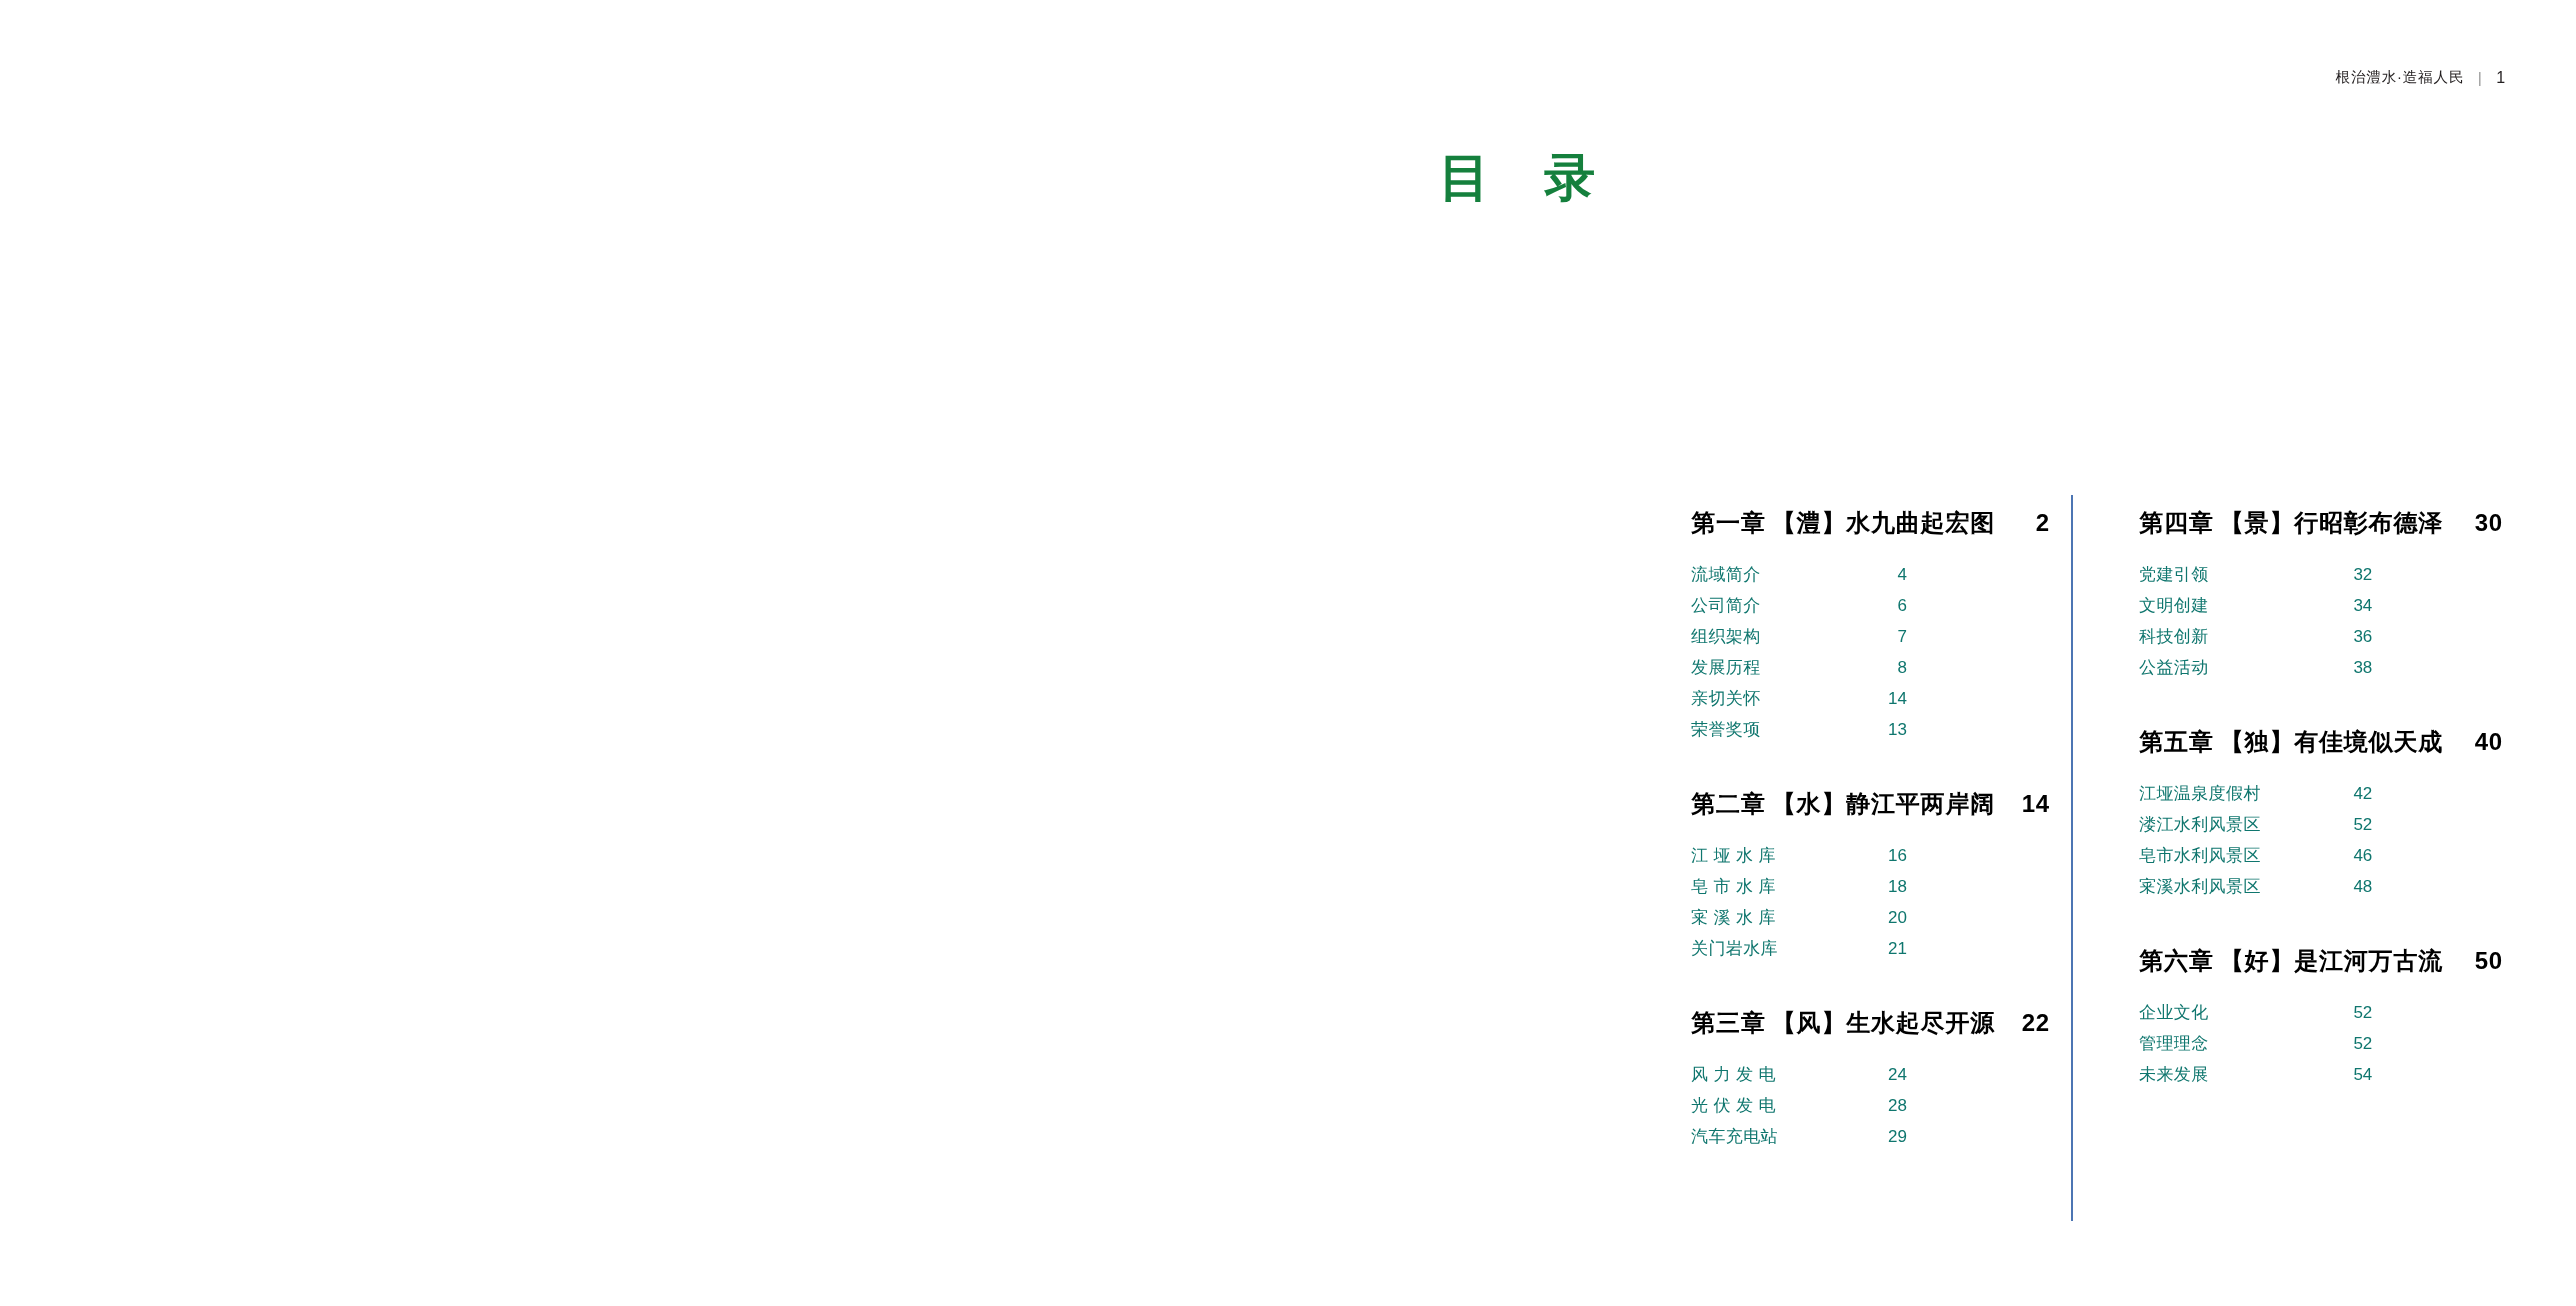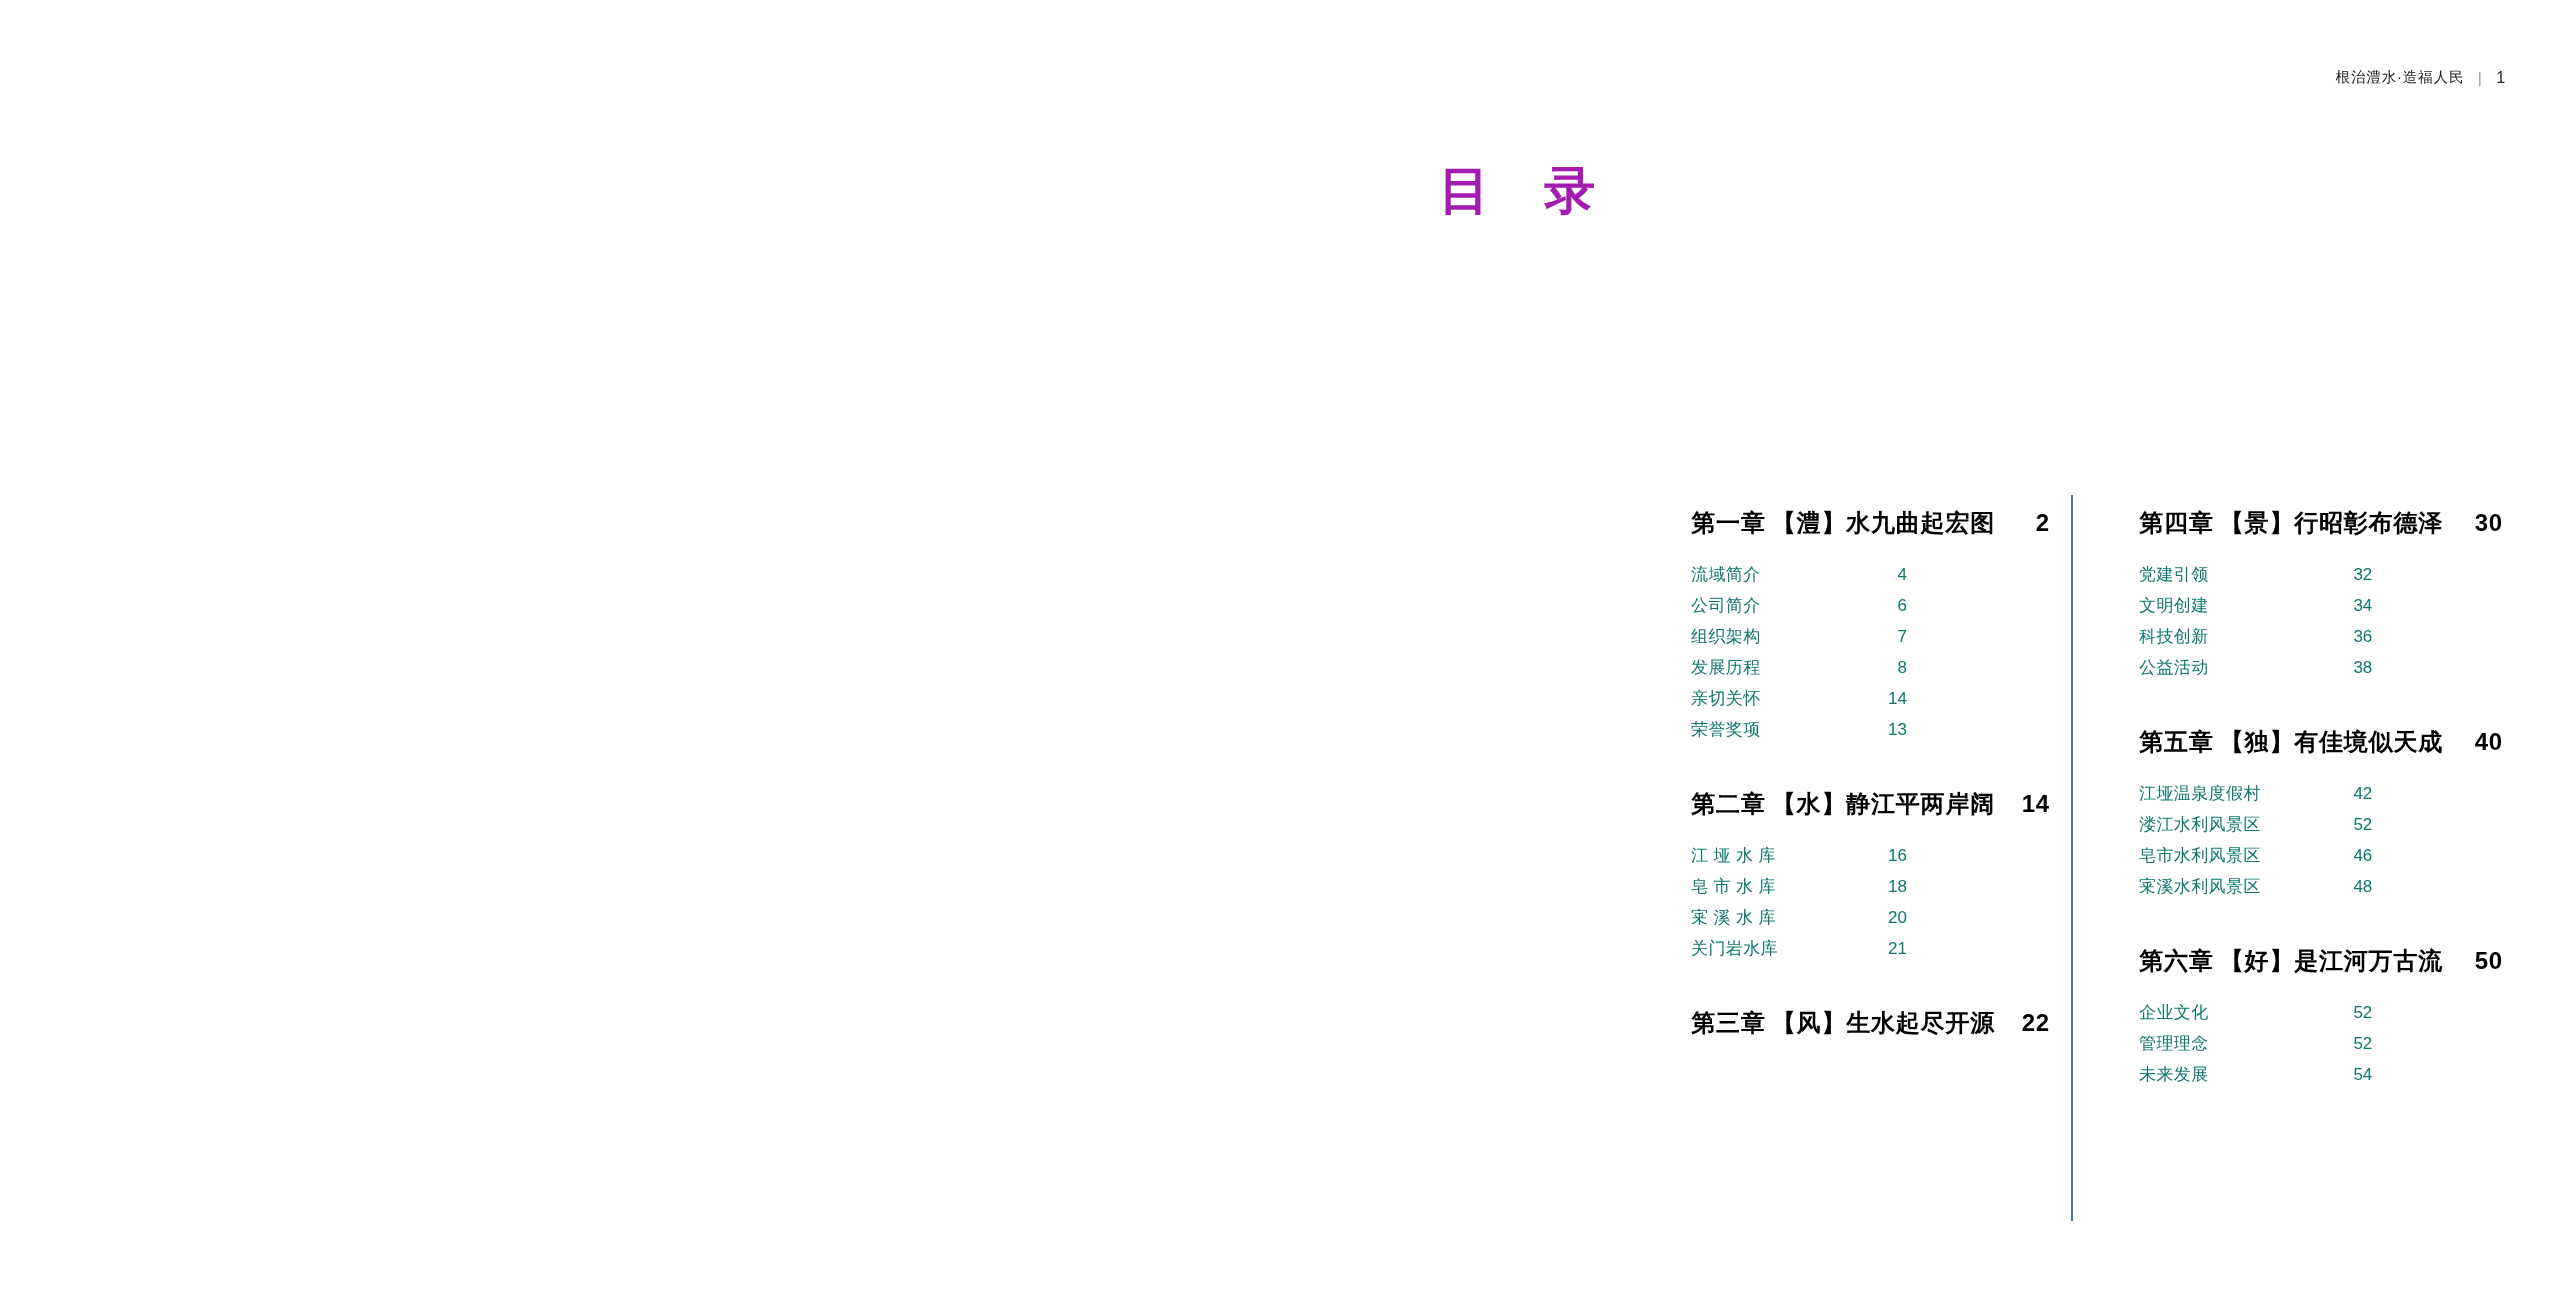--- a/index.html
+++ b/index.html
@@ -41,22 +41,22 @@
   }
   .running-header .rh-page {
     font-size: 16px;
     color: #231f20;
   }
 
   
   .toc-title {
     position: absolute;
     left: 1439px;
-    top: 165px;
-    color: #a21caf;
+    top: 152px;
+    color: #15803d;
     font-size: 51px;
     font-weight: bold;
     letter-spacing: 20px;
     line-height: 1;
     white-space: nowrap;
   }
 
   
   .columns {
     position: absolute;
@@ -217,20 +217,34 @@
           </div>
         </div>
       </div>
 
       <div class="chapter">
         <div class="chapter-head">
           <span class="ch-num">第三章</span>
           <span class="ch-title">【风】生水起尽开源</span>
           <span class="ch-page">22</span>
         </div>
+        <div class="entries">
+          <div class="entry">
+            <span class="e-label">风 力 发 电</span>
+            <span class="e-page">24</span>
+          </div>
+          <div class="entry">
+            <span class="e-label">光 伏 发 电</span>
+            <span class="e-page">28</span>
+          </div>
+          <div class="entry">
+            <span class="e-label">汽车充电站</span>
+            <span class="e-page">29</span>
+          </div>
+        </div>
       </div>
 
     </div>
 
     <div class="col col-right">
 
       <div class="chapter">
         <div class="chapter-head">
           <span class="ch-num">第四章</span>
           <span class="ch-title">【景】行昭彰布德泽</span>

